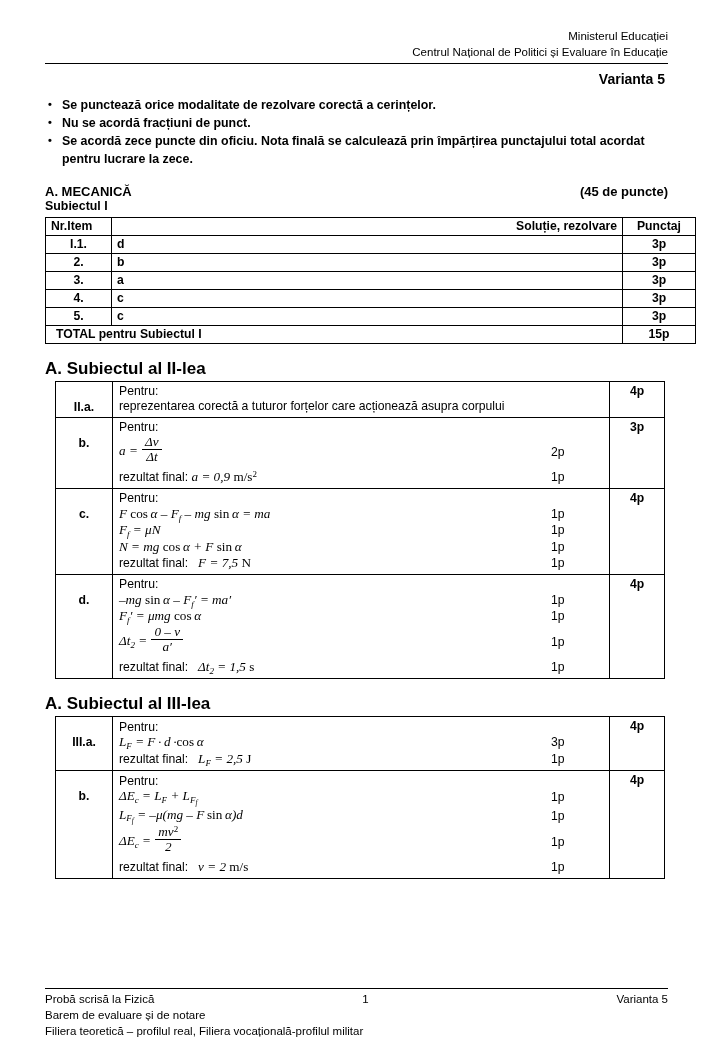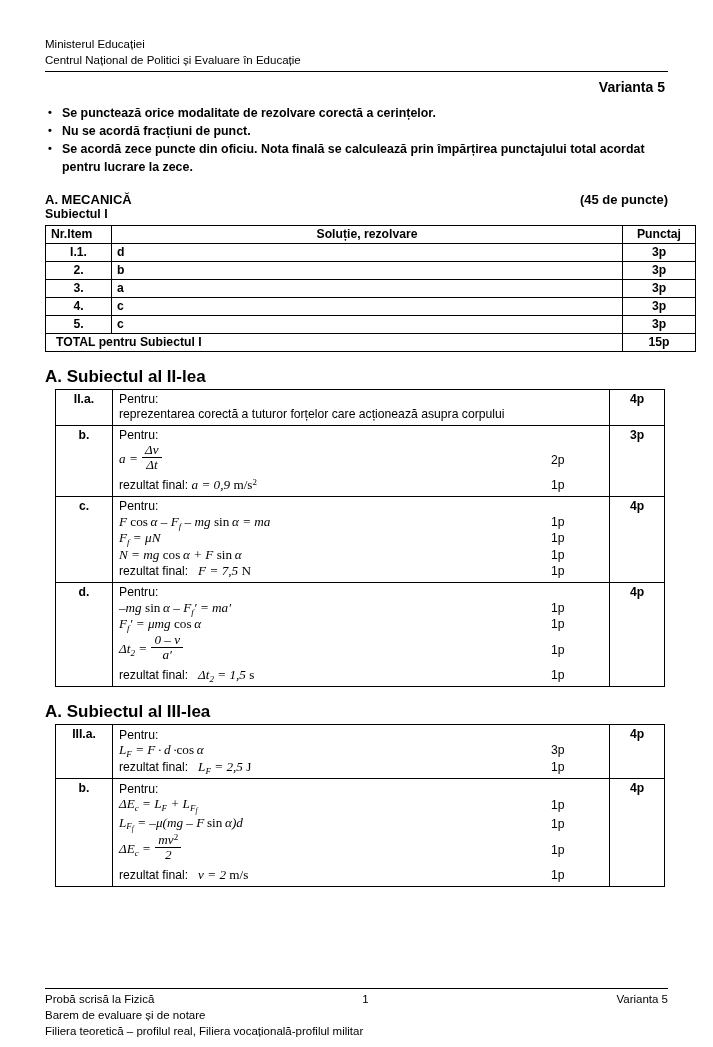--- a/index.html
+++ b/index.html
@@ -20,24 +20,24 @@
     position: absolute;
     left: 0; top: 0;
     width: 713px;
     height: 1047px;
     box-sizing: border-box;
     padding: 0 45px;
   }
 
   
   .doc-header {
-    text-align: left;
+    text-align: right;
     font-size: 11.5px;
     line-height: 1.42;
-    padding-top: 36px;
+    padding-top: 28px;
   }
   .doc-header .line { display: block; }
   .header-rule {
     border: none;
     border-top: 1.6px solid #000;
     margin: 2px 0 0 0;
     width: 623px;
   }
 
   
@@ -113,42 +113,42 @@
     vertical-align: top;
   }
 
   
   table.t1 { width: 619px; margin-top: 2px; }
   table.t1 th.c-item { width: 55px; }
   table.t1 th.c-sol  { width: 500px; }
   table.t1 th.c-pts  { width: 62px; }
   table.t1 th {
     font-weight: bold;
-    text-align: center;
+    text-align: right;
     padding: 1px 5px 2px 5px;
   }
   table.t1 th.c-item { text-align: left; padding-left: 5px; }
   table.t1 th.c-pts  { text-align: center; }
   table.t1 td.item { text-align: center; font-weight: bold; padding: 1px 0 2px 0; }
   table.t1 td.sol  { text-align: left; font-weight: bold; padding: 1px 5px 2px 5px; }
   table.t1 td.pts  { text-align: center; font-weight: bold; padding: 1px 0 2px 0; }
   table.t1 td.total {
     font-weight: bold;
     padding: 1px 5px 2px 10px;
   }
 
   
   table.t2 { width: 609px; margin-top: 2px; margin-left: 10px; }
   table.t2 col.c-item { width: 57px; }
   table.t2 col.c-sol  { width: 497px; }
   table.t2 col.c-pts  { width: 55px; }
   table.t2 td.item {
     text-align: center;
     font-weight: bold;
-    padding: 2px 0 2px 0;
+    padding: 18px 0 2px 0;
   }
   table.t2 td.sol { padding: 2px 0 3px 0; }
   table.t2 td.pts {
     text-align: center;
     font-weight: bold;
     padding: 2px 0 2px 0;
   }
   table.t2 td.total {
     font-weight: bold;
     padding: 1px 5px 2px 10px;

